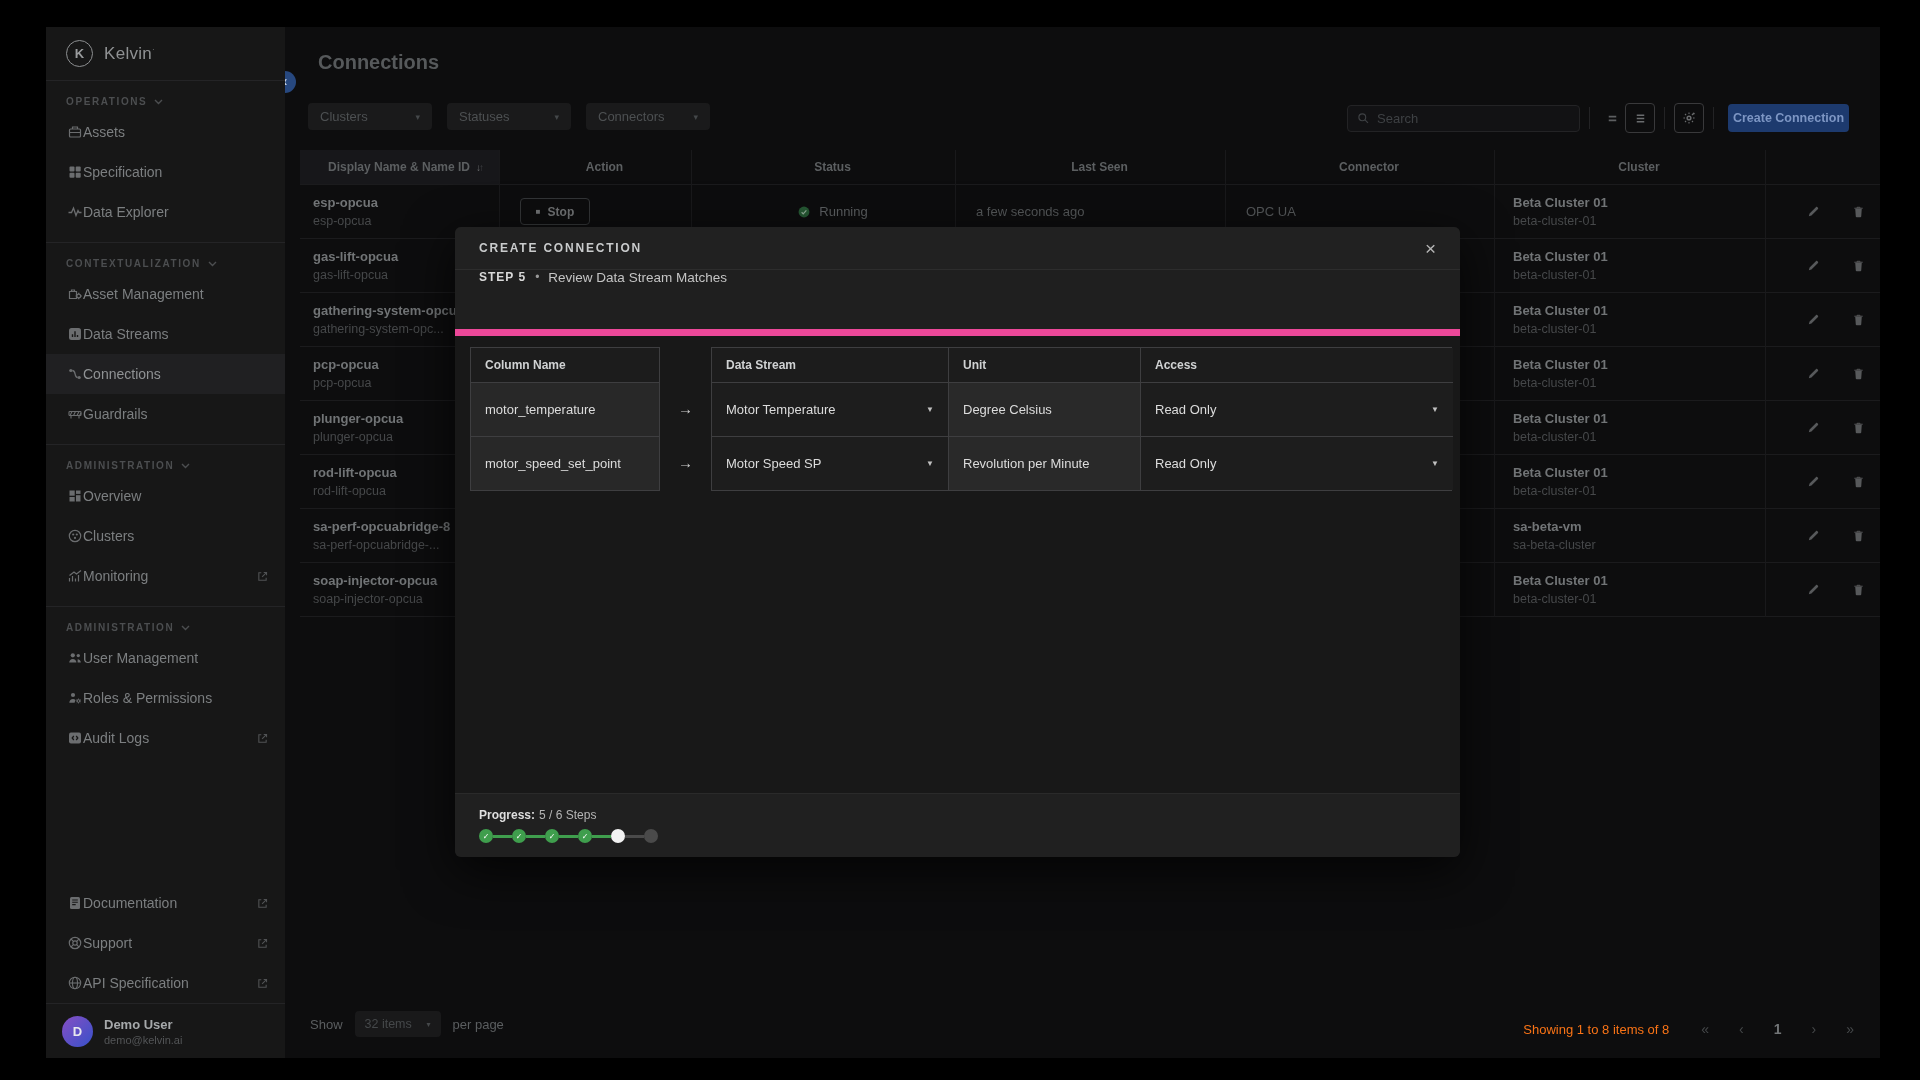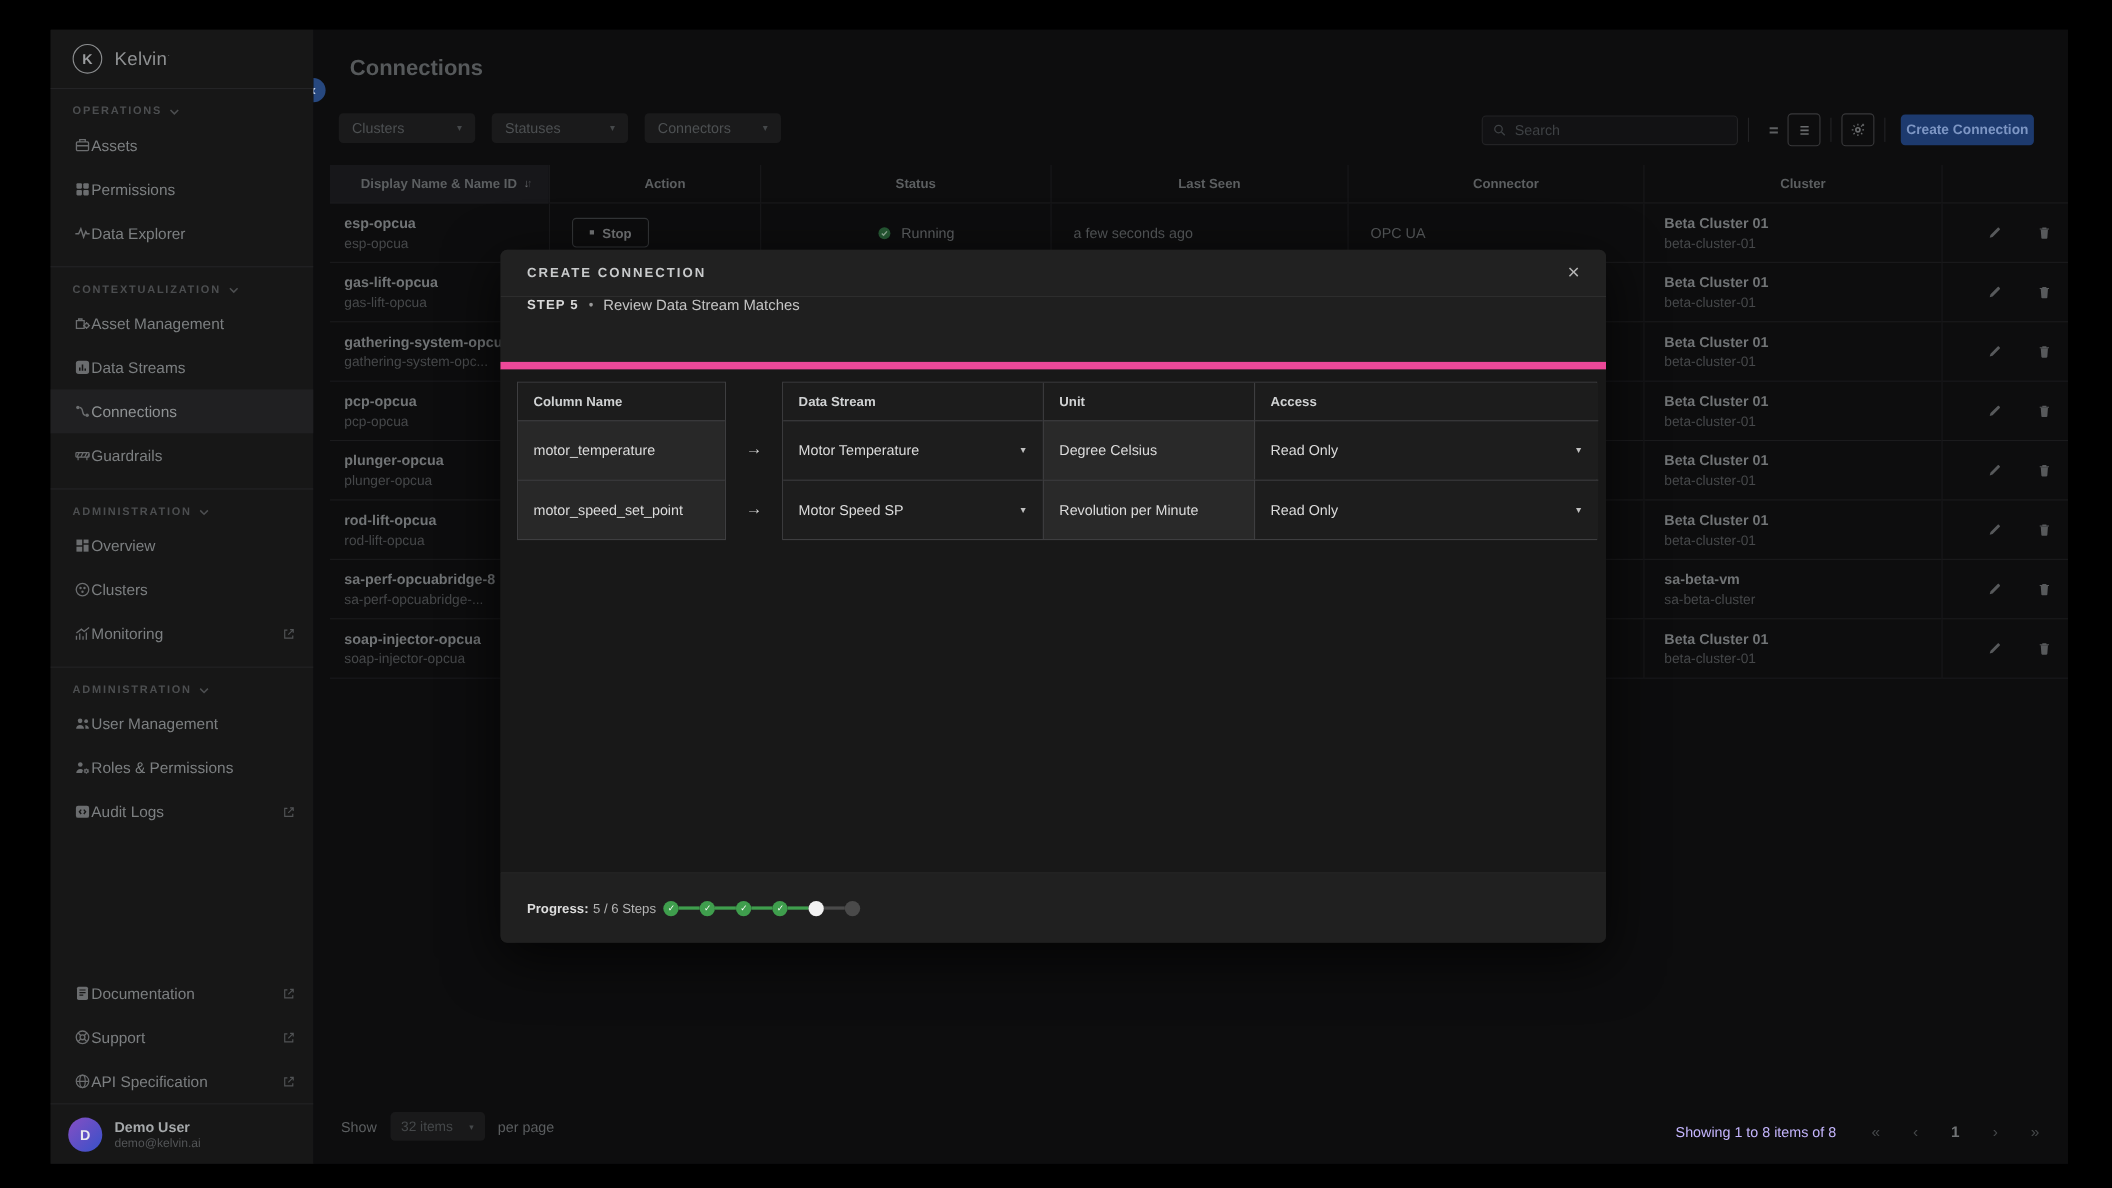--- a/index.html
+++ b/index.html
@@ -79,21 +79,21 @@
   .rowicons .ric { width:15px; height:15px; cursor:pointer; }
 
   
   .page-foot { position:absolute; left:0; right:0; top:978px; height:32px; display:flex; align-items:flex-end; }
   .pf-left { display:flex; align-items:center; margin-left:25px; gap:12px; }
   .pf-label { font-size:13px; color:#5b5e60; }
   .pagesize { width:86px; height:26px; background:#19191a; border-radius:4px; display:flex; align-items:center;
     justify-content:space-between; padding:0 10px; color:#45484a; font-size:12.5px; cursor:pointer; }
   .pagesize .car { font-size:8px; }
   .pf-right { margin-left:auto; margin-right:26px; display:flex; align-items:center; gap:30px; }
-  .pf-summary { font-size:13px; color:#c4b5fd; margin-right:2px; }
+  .pf-summary { font-size:13px; color:#f97316; margin-right:2px; }
   .pg { font-size:14px; color:#45484a; cursor:pointer; }
   .pg.cur { color:#717476; font-weight:bold; }
 
   
   .modal { position:absolute; left:170px; top:200px; width:1005px; height:630px; background:#191919;
     border-radius:6px; z-index:30; box-shadow:0 14px 50px rgba(0,0,0,.75); display:flex; flex-direction:column; }
   .m-head { height:43px; background:#212121; border-bottom:1px solid #2d2d2d; border-radius:6px 6px 0 0;
     display:flex; align-items:center; padding:0 24px; }
   .m-title { font-size:12px; font-weight:bold; letter-spacing:1.8px; color:#c9cbcc; }
   .m-close { margin-left:auto; background:none; border:none; color:#b5b5b5; font-size:19px; cursor:pointer; line-height:1; font-family:inherit; }
@@ -113,21 +113,21 @@
   .mrow { display:grid; grid-template-columns:236px 192px 313px; }
   .mrow .mh + .mh, .mrow .mv + .mv { border-left:1px solid #3e3e40; }
   .mcol-right .mrow + .mrow .mv { border-top:1px solid #3e3e40; }
   .mv.sel { background:#1d1d1d; justify-content:space-between; cursor:pointer; }
   .mv.ro { background:#292929; }
   .mv .scar { font-size:8px; color:#c0c0c0; }
   .arrcell { height:54px; display:flex; align-items:center; justify-content:center; color:#cfcfcf; font-size:15px; }
   .arrhead { height:34px; }
   .m-foot { height:64px; background:#202020; border-top:1px solid #2a2a2a; border-radius:0 0 6px 6px;
     display:flex; align-items:center; padding:0 24px; }
-  .prog { display:flex; flex-direction:row; gap:7px; }
+  .prog { display:flex; flex-direction:column; gap:7px; }
   .prog-label { font-size:12px; color:#b5b5b5; }
   .prog-label b { color:#dedede; margin-right:4px; }
   .dots { display:flex; align-items:center; }
   .dot { width:14px; height:14px; border-radius:50%; display:flex; align-items:center; justify-content:center;
     font-size:8px; color:#fff; flex-shrink:0; }
   .dot.done { background:#3f9e4d; }
   .dot.cur { background:#f2f2f2; }
   .dot.todo { background:#4a4a4a; }
   .seg { width:19px; height:3px; background:#3f9e4d; }
   .seg.gray { background:#4a4a4a; }
@@ -169,21 +169,21 @@
       </div>
       <div class="si">
         <span class="icn">
             <svg width="16" height="16" viewBox="0 0 16 16" fill="currentColor">
               <rect x="2.5" y="2.5" width="5" height="5" rx="1"></rect>
               <rect x="8.7" y="2.5" width="5" height="5" rx="1"></rect>
               <rect x="2.5" y="8.7" width="5" height="5" rx="1"></rect>
               <rect x="8.7" y="8.7" width="5" height="5" rx="1"></rect>
             </svg>
           </span>
-        <span class="lbl">Permissions</span>
+        <span class="lbl">Specification</span>
       </div>
       <div class="si">
         <span class="icn">
             <svg width="16" height="16" viewBox="0 0 16 16" stroke="currentColor" stroke-width="1.3" fill="none">
               <path d="M1.5 8.5h3l2-4.5 2.5 7.5 2-5 1 2h2.5"></path>
             </svg>
           </span>
         <span class="lbl">Data Explorer</span>
       </div>
       <div class="sec-pad"></div>

